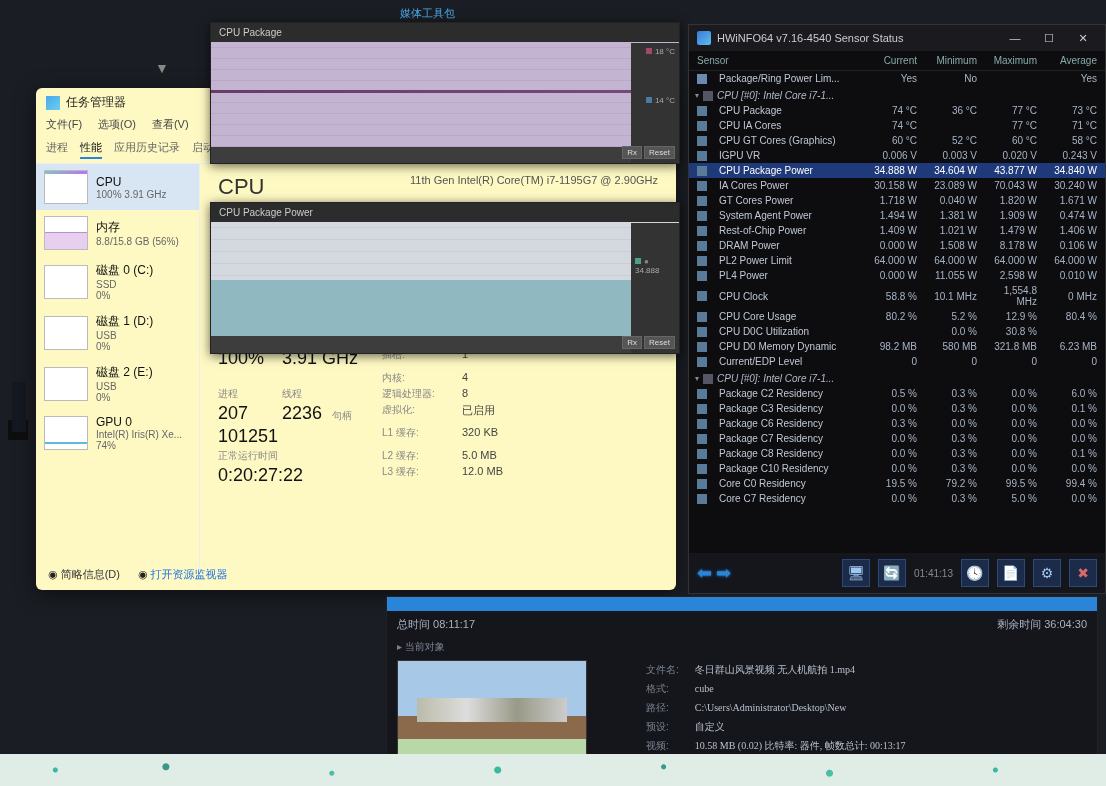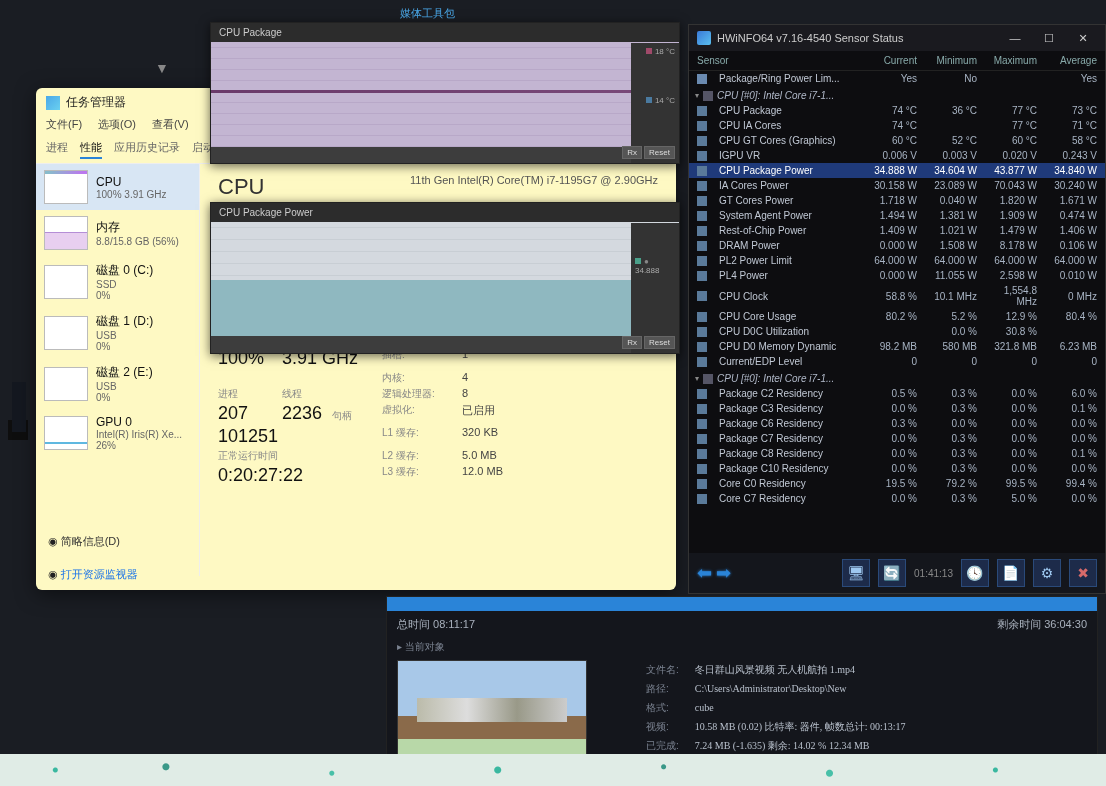--- a/index.html
+++ b/index.html
@@ -30,21 +30,21 @@
   .cpu-model { position:absolute; top:10px; right:18px; font-size:11px; color:#555;}
   .big-placeholder { height:86px; }
   .core-row { display:flex; gap:6px; margin:6px 0 14px;}
   .core-box { flex:1; height:22px; border:1px solid #7fbde4;}
   .core-box:first-child { background:#dff0fa;}
   .stats-grid { display:grid; grid-template-columns:64px 100px 80px 100px; row-gap:2px; font-size:11px; color:#444; }
   .stats-grid .lbl { color:#888; font-size:10px;}
   .stats-grid .big { font-size:18px; color:#111;}
   .uptime-lbl { color:#888; font-size:10px; margin-top:0;}
   .uptime { font-size:18px; color:#111;}
-  .tm-footer { position:absolute; bottom:8px; left:12px; display:flex; gap:18px; font-size:11px;flex-direction:column;}
+  .tm-footer { position:absolute; bottom:8px; left:12px; display:flex; gap:18px; font-size:11px;}
   .tm-footer .fl1 { color:#333;}
   .tm-footer .fl2 { color:#1a73e8;}
 
   
   .float-win { position:absolute; background:#3d3d3d; border:1px solid #222; box-shadow:0 2px 10px rgba(0,0,0,.6); }
   .float-title { font-size:10px; color:#ccc; padding:4px 8px; background:#2c2c2c;}
   .graph1 { top:22px; left:210px; width:470px; height:142px; }
   .graph1 .canvas { height:105px; background:repeating-linear-gradient(0deg,#b8a8c8,#b8a8c8 1px,#c3b5d2 1px,#c3b5d2 11px),repeating-linear-gradient(90deg,transparent,transparent 19px,#9a8ab0 19px,#9a8ab0 20px); position:relative;}
   .graph1 .canvas::after{content:"";position:absolute;left:0;right:0;top:48px;height:3px;background:linear-gradient(90deg,#6a3a6a 0%,#7a4a7a 100%);filter:blur(.3px);}
   .graph1 .side { position:absolute; right:0; top:20px; width:48px; bottom:0; background:#333; font-size:8px; color:#aaa; padding:4px;text-align:right;}
@@ -175,21 +175,21 @@
             <div class="t1">磁盘 2 (E:)</div>
             <div class="t2">USB</div>
             <div class="t2">0%</div>
           </div>
       </div>
       <div class="tm-side-item">
         <div class="mini-chart gpu"></div>
         <div class="side-text">
             <div class="t1">GPU 0</div>
             <div class="t2">Intel(R) Iris(R) Xe...</div>
-            <div class="t2">26%</div>
+            <div class="t2">74%</div>
           </div>
       </div>
     </div>
     <div class="tm-main">
       <h1>CPU</h1>
       <div class="cpu-model">11th Gen Intel(R) Core(TM) i7-1195G7 @ 2.90GHz</div>
       <div class="big-placeholder"></div>
       <div class="core-row">
         <div class="core-box"></div>
         <div class="core-box"></div>
@@ -530,21 +530,22 @@
   <div class="media-head">
     <span>总时间 08:11:17</span>
     <span class="spacer"></span>
     <span>剩余时间 36:04:30</span>
   </div>
   <div class="media-sub">▸ <span>当前对象</span></div>
   <div class="media-body">
     <div class="thumb"></div>
     <div class="meta" id="meta-rows">
         <div><span class="k">文件名:</span> <span class="v">冬日群山风景视频 无人机航拍 1.mp4</span></div>
+        <div><span class="k">格式:</span> <span class="v">cube</span></div>
         <div><span class="k">路径:</span> <span class="v">C:\Users\Administrator\Desktop\New</span></div>
-        <div><span class="k">格式:</span> <span class="v">cube</span></div>
+        <div><span class="k">预设:</span> <span class="v">自定义</span></div>
         <div><span class="k">视频:</span> <span class="v">10.58 MB (0.02) 比特率: 器件, 帧数总计: 00:13:17</span></div>
         <div><span class="k">已完成:</span> <span class="v">7.24 MB (-1.635)   剩余: 14.02 % 12.34 MB</span></div>
       </div>
   </div>
 </div>
 
 <div class="decor"></div>
 
 </body></html>

